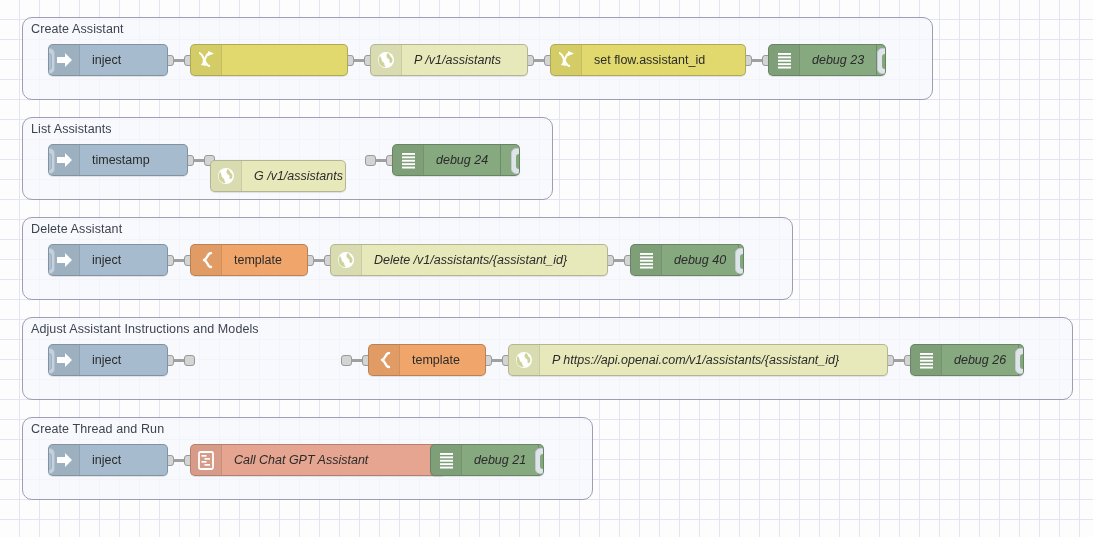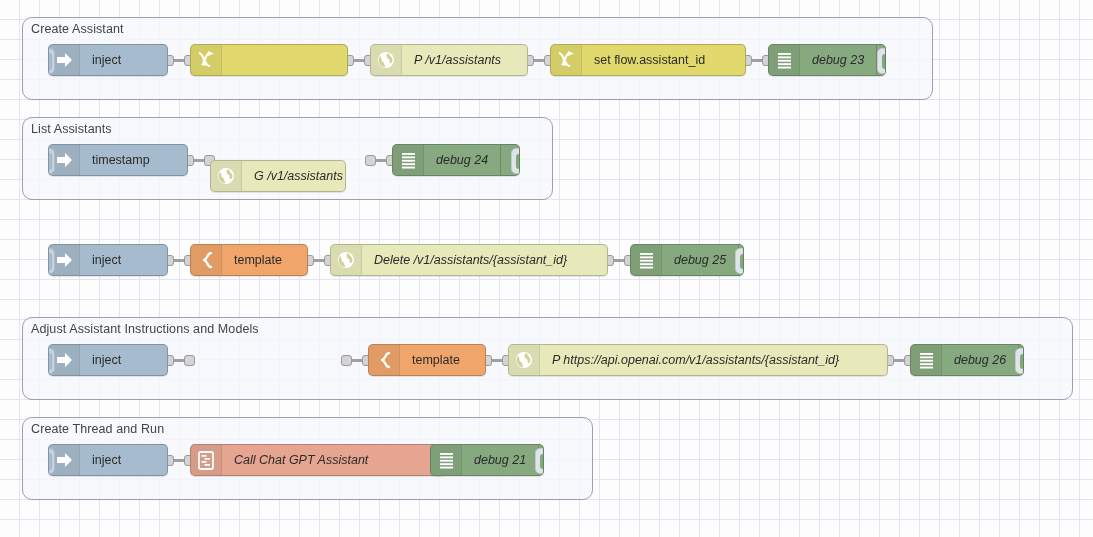--- a/index.html
+++ b/index.html
@@ -302,20 +302,23 @@
           <rect x="1" y="11.2" width="13" height="1.9" fill="#ffffff"></rect>
           <rect x="1" y="14.6" width="13" height="1.9" fill="#ffffff"></rect>
         </svg>
       </span>
       <span class="label italic center">debug 24</span>
       <span class="debug-status"></span>
       <div class="debug-btn">
         <i></i>
       </div>
     </div>
+    <div class="group" style="left: 22px; top: 217px; width: 771px; height: 83px;">
+      <div class="group-title">Delete Assistant</div>
+    </div>
     <div class="link" style="left: 163px; top: 255px; width: 32px;">
       <span class="port" style="left: 0px;"></span>
       <span class="wire" style="left: 10px; width: 12px;"></span>
       <span class="port" style="right: 0px;"></span>
     </div>
     <div class="link" style="left: 303px; top: 255px; width: 32px;">
       <span class="port" style="left: 0px;"></span>
       <span class="wire" style="left: 10px; width: 12px;"></span>
       <span class="port" style="right: 0px;"></span>
     </div>
@@ -356,21 +359,21 @@
     <div class="node c-debug" style="left: 630px; top: 244px; width: 114px;">
       <span class="icon-box">
         <svg width="15" height="17" viewBox="0 0 15 17">
           <rect x="1" y="1" width="13" height="1.9" fill="#ffffff"></rect>
           <rect x="1" y="4.4" width="13" height="1.9" fill="#ffffff"></rect>
           <rect x="1" y="7.8" width="13" height="1.9" fill="#ffffff"></rect>
           <rect x="1" y="11.2" width="13" height="1.9" fill="#ffffff"></rect>
           <rect x="1" y="14.6" width="13" height="1.9" fill="#ffffff"></rect>
         </svg>
       </span>
-      <span class="label italic center">debug 25</span>
+      <span class="label italic center">debug 40</span>
       <span class="debug-status"></span>
       <div class="debug-btn">
         <i></i>
       </div>
     </div>
     <div class="group" style="left: 22px; top: 317px; width: 1051px; height: 83px;">
       <div class="group-title">Adjust Assistant Instructions and Models</div>
     </div>
     <div class="link" style="left: 163px; top: 355px; width: 32px;">
       <span class="port" style="left: 0px;"></span>

